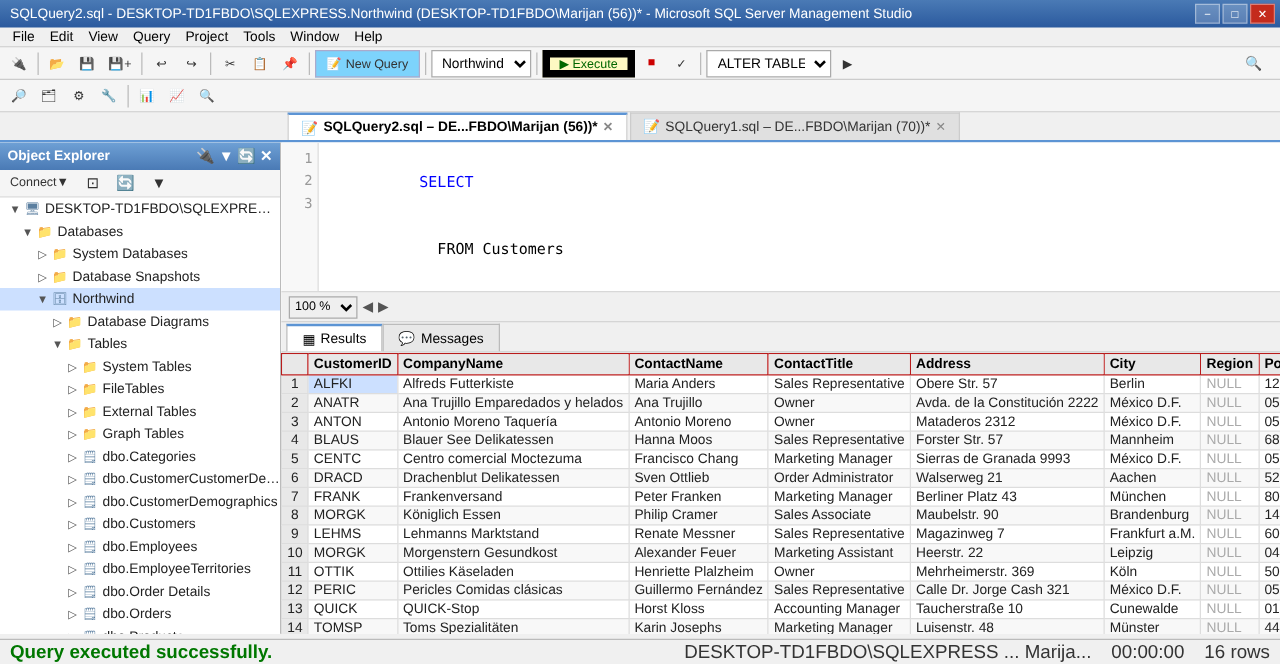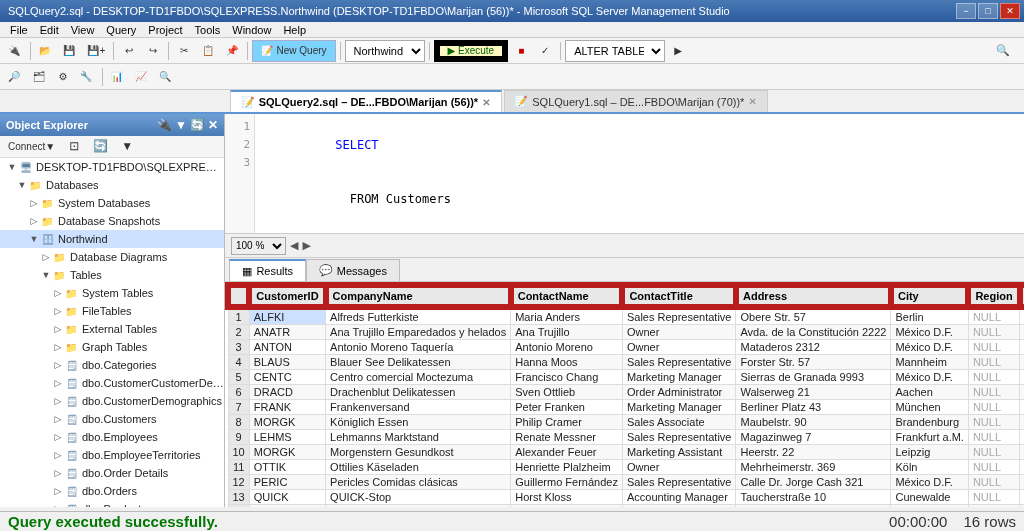--- a/index.html
+++ b/index.html
@@ -208,21 +208,21 @@
       overflow: auto;
       background: white;
     }
     #results-table {
       border-collapse: collapse;
       font-size: 11px;
       width: 100%;
     }
     #results-table th {
       background: #e8e8e8;
-      border: 6px solid #b91c1c;
+      border: 1px solid #b91c1c;
       padding: 2px 4px;
       text-align: left;
       font-weight: bold;
       white-space: nowrap;
       position: sticky;
       top: 0;
       z-index: 1;
       margin-top: 12px;
     }
     #results-table td {
@@ -740,16 +740,17 @@
             </tr>
           </tbody>
       </table>
     </div>
   </div>
 </div>
 
 <div id="statusbar">
   <span class="success">Query executed successfully.</span>
   <div class="right-status">
+    <span>DESKTOP-TD1FBDO\SQLEXPRESS ... Marija...</span>
     <span>00:00:00</span>
     <span>16 rows</span>
   </div>
 </div>
 
 </body></html>

